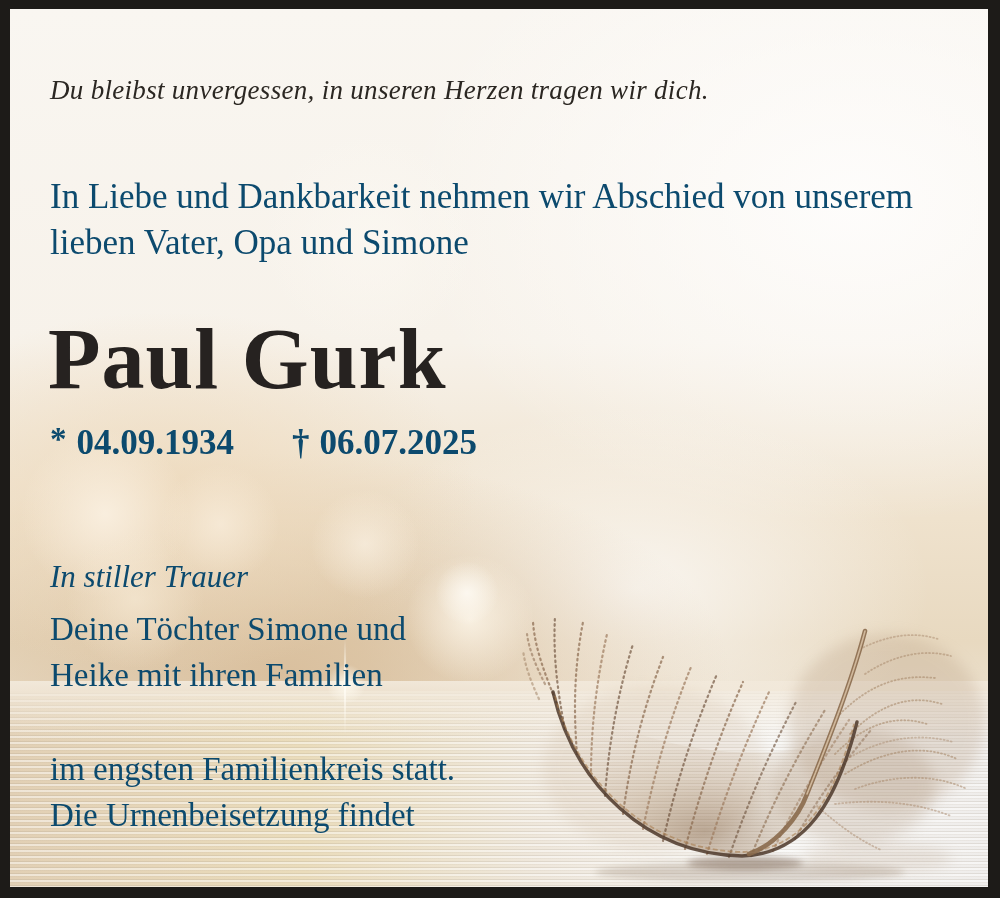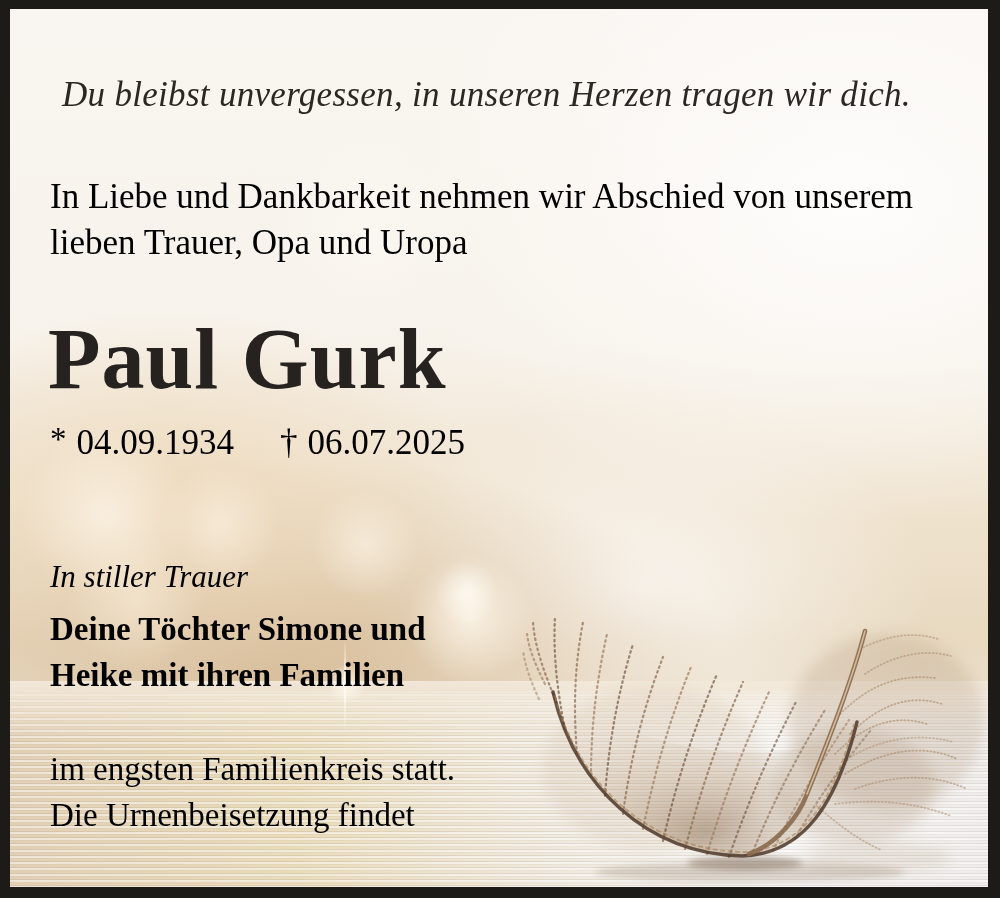--- a/index.html
+++ b/index.html
@@ -55,29 +55,29 @@
     background:
       linear-gradient(180deg,rgba(255,252,244,0) 0%,rgba(255,252,244,0.95) 45%,rgba(255,252,244,0) 100%);
     -webkit-mask:linear-gradient(90deg,transparent 0 44%,#000 48% 52%,transparent 56% 100%);
             mask:linear-gradient(90deg,transparent 0 44%,#000 48% 52%,transparent 56% 100%);
   }
   .sp1glow{left:316px;top:655px;width:40px;height:40px;border-radius:50%;
     background:radial-gradient(circle,rgba(255,251,240,0.95),rgba(255,251,240,0) 70%);}
   .sp2{left:425px;top:552px;width:64px;height:64px;border-radius:50%;
     background:radial-gradient(circle,rgba(255,252,246,0.8),rgba(255,252,246,0) 70%);}
   
-  .txt{position:absolute;color:#000000;}
-  .quote{left:52px;top:66px;font-size:35px;font-style:italic;letter-spacing:0.3px;color:#2b2722;}
+  .txt{position:absolute;color:#0c4a6e;}
+  .quote{left:40px;top:66px;font-size:27px;font-style:italic;letter-spacing:0.3px;color:#2b2722;}
   .intro{left:40px;top:165px;font-size:35px;line-height:46px;}
   .name{left:38px;top:300px;font-size:86px;font-weight:bold;letter-spacing:1px;color:#262220;}
-  .dates{left:40px;top:414px;font-size:35px;display:flex;column-gap:46px;}
+  .dates{left:40px;top:414px;font-size:35px;display:flex;column-gap:58px;font-weight:bold;}
   .dsym{display:inline-block;margin-right:10px;}
   .bsym{display:inline-block;margin-right:10px;position:relative;top:-4px;font-size:33px;}
   .lead{left:40px;top:550px;font-size:31px;font-style:italic;}
-  .mourners{left:40px;top:597px;font-size:33px;font-weight:bold;line-height:46px;}
+  .mourners{left:40px;top:597px;font-size:33px;font-weight:normal;line-height:46px;}
   .funeral{left:40px;top:737px;font-size:33px;line-height:46px;}
   .feather{position:absolute;left:495px;top:545px;width:488px;height:338px;}
 </style>
 </head>
 <body>
 
 <div class="card">
   <div class="inner">
     <div class="bg"></div>
     <div class="bokeh b6"></div>
@@ -161,21 +161,21 @@
       <path d="M50,142 C73,230 144,296 237,298 C298,296 329,246 349,170" fill="none" stroke="#a97f52" stroke-width="1.8" opacity="0.6" stroke-dasharray="5 2.5"></path>
 
       <path d="M360,77 C346,130 322,190 302,240 C294,262 272,290 244,300" fill="none" stroke="#8a6a4c" stroke-width="4.6" stroke-linecap="round" opacity="0.9"></path>
       <path d="M360,77 C346,130 322,190 302,240" fill="none" stroke="#dac4a8" stroke-width="1.6" stroke-linecap="round" opacity="0.85"></path>
     </svg>
 
     <div class="txt quote">Du bleibst unvergessen, in unseren Herzen tragen wir dich.</div>
 
     <div class="txt intro">
       <div>In Liebe und Dankbarkeit nehmen wir Abschied von unserem</div>
-      <div>lieben Trauer, Opa und Uropa</div>
+      <div>lieben Vater, Opa und Simone</div>
     </div>
 
     <div class="txt name">Paul Gurk</div>
 
     <div class="txt dates">
       <span><span class="bsym">*</span><span>04.09.1934</span></span>
       <span><span class="dsym">†</span><span>06.07.2025</span></span>
     </div>
 
     <div class="txt lead">In stiller Trauer</div>

